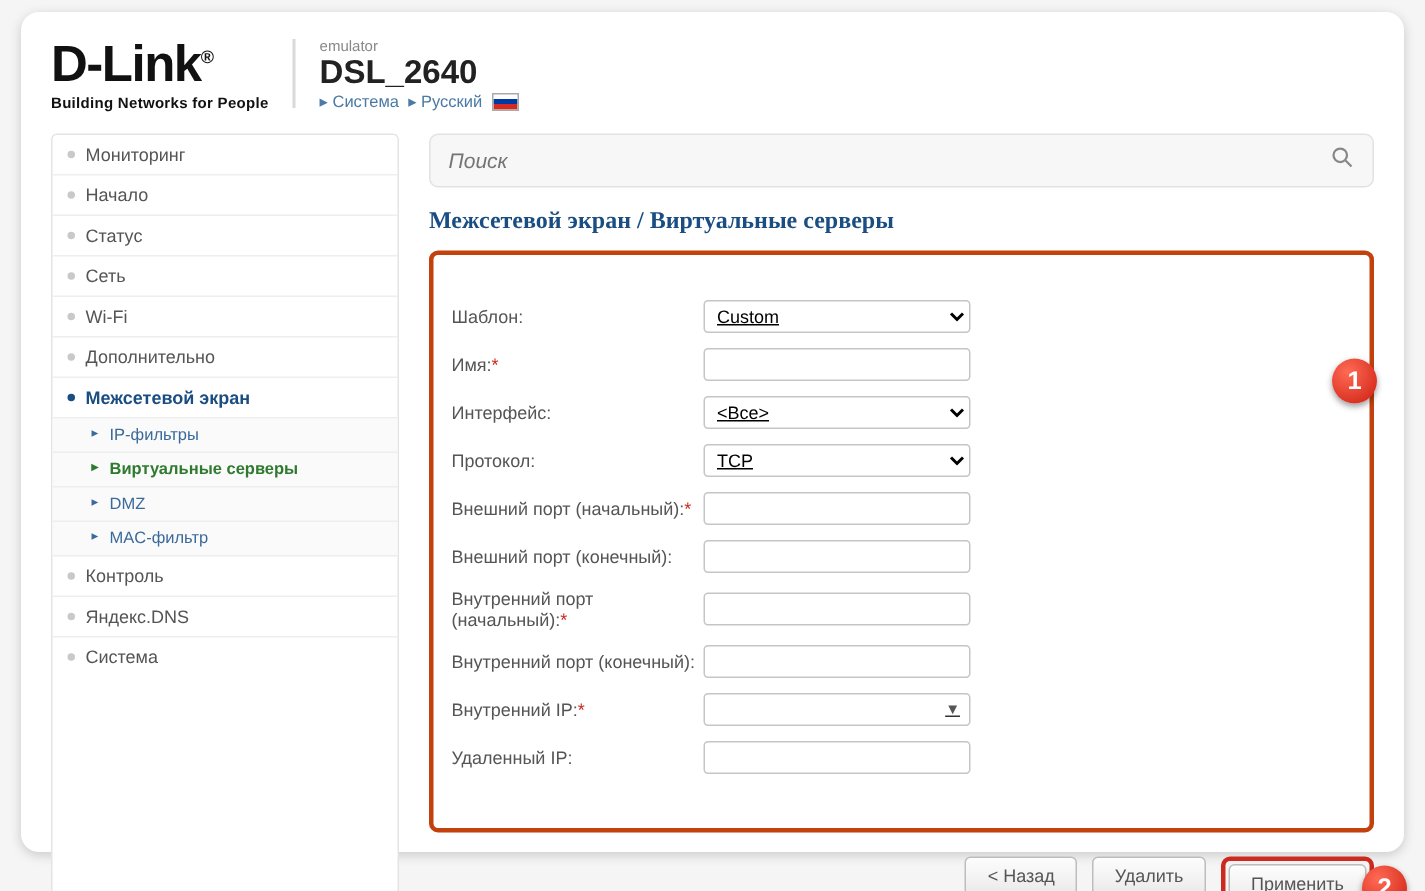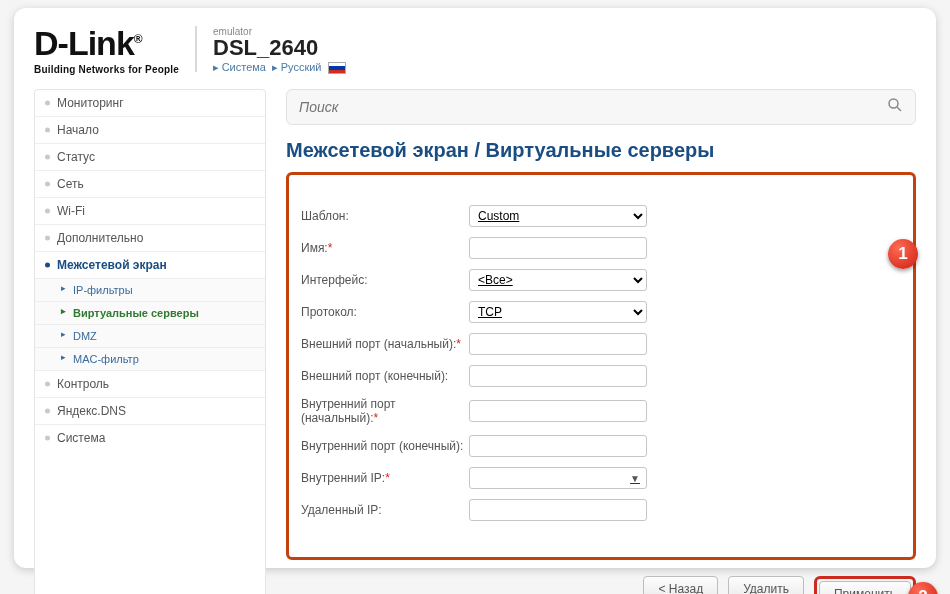--- a/index.html
+++ b/index.html
@@ -95,21 +95,21 @@
     height: 36px; display: flex; align-items: center;
     padding: 0 12px; margin-bottom: 14px;
   }
   .search-box input {
     border: none; background: transparent; flex: 1;
     font-style: italic; color: #c2410c; font-size: 14px; outline: none;
   }
   .search-icon { color: #808080; font-size: 16px; }
 
   .page-title {
-    color: #1a4d82; font-size: 20px; font-weight: 700; margin-bottom: 10px;
+    color: #1a4d82; font-size: 16px; font-weight: 700; margin-bottom: 10px; font-family: Liberation Serif, serif;
   }
   .form-frame {
     border: 3px solid #c2410c; border-radius: 6px;
     padding: 26px 12px;
     position: relative;
   }
   .form-row {
     display: flex; align-items: center;
     margin: 4px 0 10px 0;
   }

